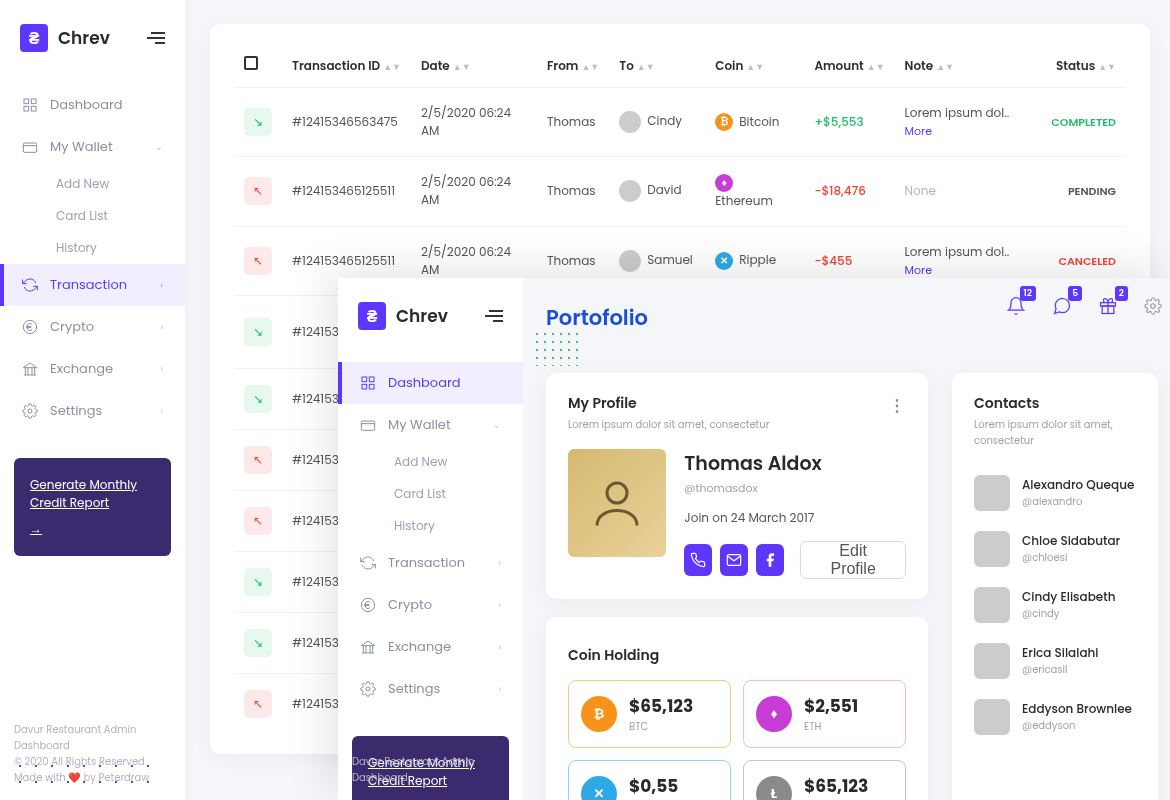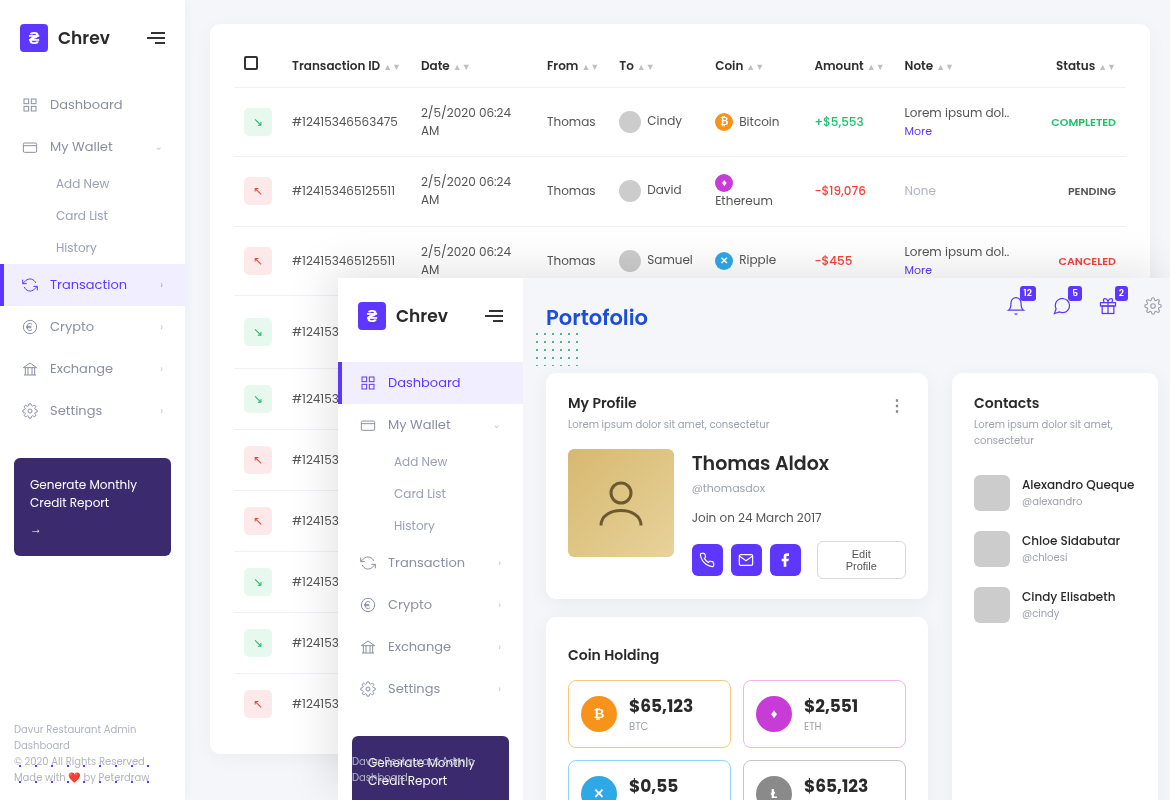--- a/index.html
+++ b/index.html
@@ -19,21 +19,21 @@
 .nav { padding: 8px 0; }
 .nav-item { display: flex; align-items: center; padding: 11px 22px; color: #8a8fa3; font-size: 13px; cursor: pointer; position: relative; gap: 12px; }
 .nav-item.active { color: #5e37ff; background: #f1efff; }
 .nav-item.active::before { content: ''; position: absolute; left: 0; top: 0; bottom: 0; width: 4px; background: #5e37ff; }
 .nav-item .chev { margin-left: auto; opacity: .5; font-size: 10px; }
 .nav-sub { padding-left: 56px; }
 .nav-sub .sub { padding: 7px 0; color: #9ba0b5; font-size: 12px; cursor: pointer; }
 .nav-icon { width: 16px; height: 16px; display: inline-flex; align-items: center; justify-content: center; }
 .nav-icon svg { width: 16px; height: 16px; stroke: currentColor; fill: none; stroke-width: 1.5; }
 
-.report-card { margin: 18px 14px; background: #3b2a6e; color: #fff; padding: 18px 16px; border-radius: 6px; font-size: 12px; line-height: 1.5; position:relative; }
+.report-card { margin: 18px 14px; background: #3b2a6e; color: #fff; padding: 18px 16px; border-radius: 6px; font-size: 12px; line-height: 1.5; position:relative;text-decoration:underline; }
 .report-card .arrow { margin-top: 8px; }
 
 .s1-footer { position: absolute; bottom: 14px; left: 14px; font-size: 10px; color: #b0b3c3; line-height: 1.6; }
 
 .s1-main { position: absolute; top: 24px; left: 210px; right: 20px; background: #fff; border-radius: 10px; padding: 20px 24px; box-shadow: 0 4px 20px rgba(0,0,0,0.04); }
 .tbl { width: 100%; border-collapse: collapse; }
 .tbl th { text-align: left; font-size: 12px; font-weight: 600; color: #2f2f2f; padding: 12px 10px; white-space: nowrap; }
 .tbl th .sort { opacity: .3; font-size: 9px; margin-left: 3px; }
 .tbl td { padding: 16px 10px; font-size: 12px; color: #555; border-top: 1px solid #f0f1f6; }
 .tbl .chk { width: 14px; height: 14px; border: 2px solid #333; display: inline-block; border-radius: 2px; }
@@ -69,21 +69,21 @@
 .card-h .sub { font-size: 10px; color: #9da0b0; margin-top: 3px; }
 .kebab { color: #888; font-size: 16px; font-weight: bold; letter-spacing: 1px; }
 .profile-body { display: flex; gap: 18px; }
 .profile-img { width: 108px; height: 108px; border-radius: 6px; background: linear-gradient(135deg,#d6b970,#e8d29a); display:flex;align-items:center;justify-content:center; }
 .profile-info .name { font-size: 19px; font-weight: 600; color: #2a2a2a; }
 .profile-info .handle { font-size: 11px; color: #9da0b0; margin-top: 2px; }
 .profile-info .joined { font-size: 12px; color: #555; margin-top: 12px; }
 .profile-actions { display: flex; gap: 8px; margin-top: 14px; align-items: center; }
 .sq-btn { width: 32px; height: 32px; border-radius: 6px; background: #5e37ff; display: flex; align-items: center; justify-content: center; cursor: pointer; }
 .sq-btn svg { width: 16px; height: 16px; stroke: #fff; fill: none; stroke-width: 1.8; }
-.edit-btn { border: 1px solid #d8d9e3; border-radius: 6px; padding: 6px 18px; font-size: 11px; color: #555; background: #fff; cursor: pointer; margin-left: 8px; }
+.edit-btn { border: 1px solid #d8d9e3; border-radius: 6px; padding: 0 18px; font-size: 16px; color: #555; background: #fff; cursor: pointer; margin-left: 8px; }
 
 .holding-card { width: 382px; margin-top: 18px; }
 .holding-h { font-size: 14px; font-weight: 600; color: #2a2a2a; margin-bottom: 14px; margin-top: 8px; }
 .holding-grid { display: grid; grid-template-columns: 1fr 1fr; gap: 12px; }
 .h-item { border: 1px solid; border-radius: 8px; padding: 12px; display: flex; align-items: center; gap: 12px; }
 .h-ico { width: 36px; height: 36px; border-radius: 50%; display: flex; align-items: center; justify-content: center; color: #fff; font-weight: bold; }
 .h-val { font-size: 17px; font-weight: 700; color: #2a2a2a; }
 .h-lbl { font-size: 10px; color: #9da0b0; }
 
 .contacts-card { width: 206px; }
@@ -218,21 +218,21 @@
             <td><span style="color:#555">Lorem ipsum dol..</span> <span class="more-link">More</span></td>
             <td style="text-align:right"><span class="status-COMPLETED">COMPLETED</span></td>
           </tr>
           <tr>
             <td><span class="dir-badge dir-out">↖</span></td>
             <td>#124153465125511</td>
             <td>2/5/2020 06:24 AM</td>
             <td>Thomas</td>
             <td><span class="avatar"></span>David</td>
             <td><span class="coin-ico" style="background:#c73bd6">♦</span>Ethereum</td>
-            <td><span class="amt-neg">-$19,076</span></td>
+            <td><span class="amt-neg">-$18,476</span></td>
             <td><span style="color:#b0b3c3">None</span></td>
             <td style="text-align:right"><span class="status-PENDING">PENDING</span></td>
           </tr>
           <tr>
             <td><span class="dir-badge dir-out">↖</span></td>
             <td>#124153465125511</td>
             <td>2/5/2020 06:24 AM</td>
             <td>Thomas</td>
             <td><span class="avatar"></span>Samuel</td>
             <td><span class="coin-ico" style="background:#2fa8e6">✕</span>Ripple</td>
@@ -537,17 +537,31 @@
                 <div class="contact-h">@chloesi</div>
               </div>
             </div>
             <div class="contact-row">
               <div class="contact-av"></div>
               <div>
                 <div class="contact-n">Cindy Elisabeth</div>
                 <div class="contact-h">@cindy</div>
               </div>
             </div>
+            <div class="contact-row">
+              <div class="contact-av"></div>
+              <div>
+                <div class="contact-n">Erica Silalahi</div>
+                <div class="contact-h">@ericasil</div>
+              </div>
+            </div>
+            <div class="contact-row">
+              <div class="contact-av"></div>
+              <div>
+                <div class="contact-n">Eddyson Brownlee</div>
+                <div class="contact-h">@eddyson</div>
+              </div>
+            </div>
           </div>
       </div>
     </div>
   </div>
 </div>
 
 </body></html>

